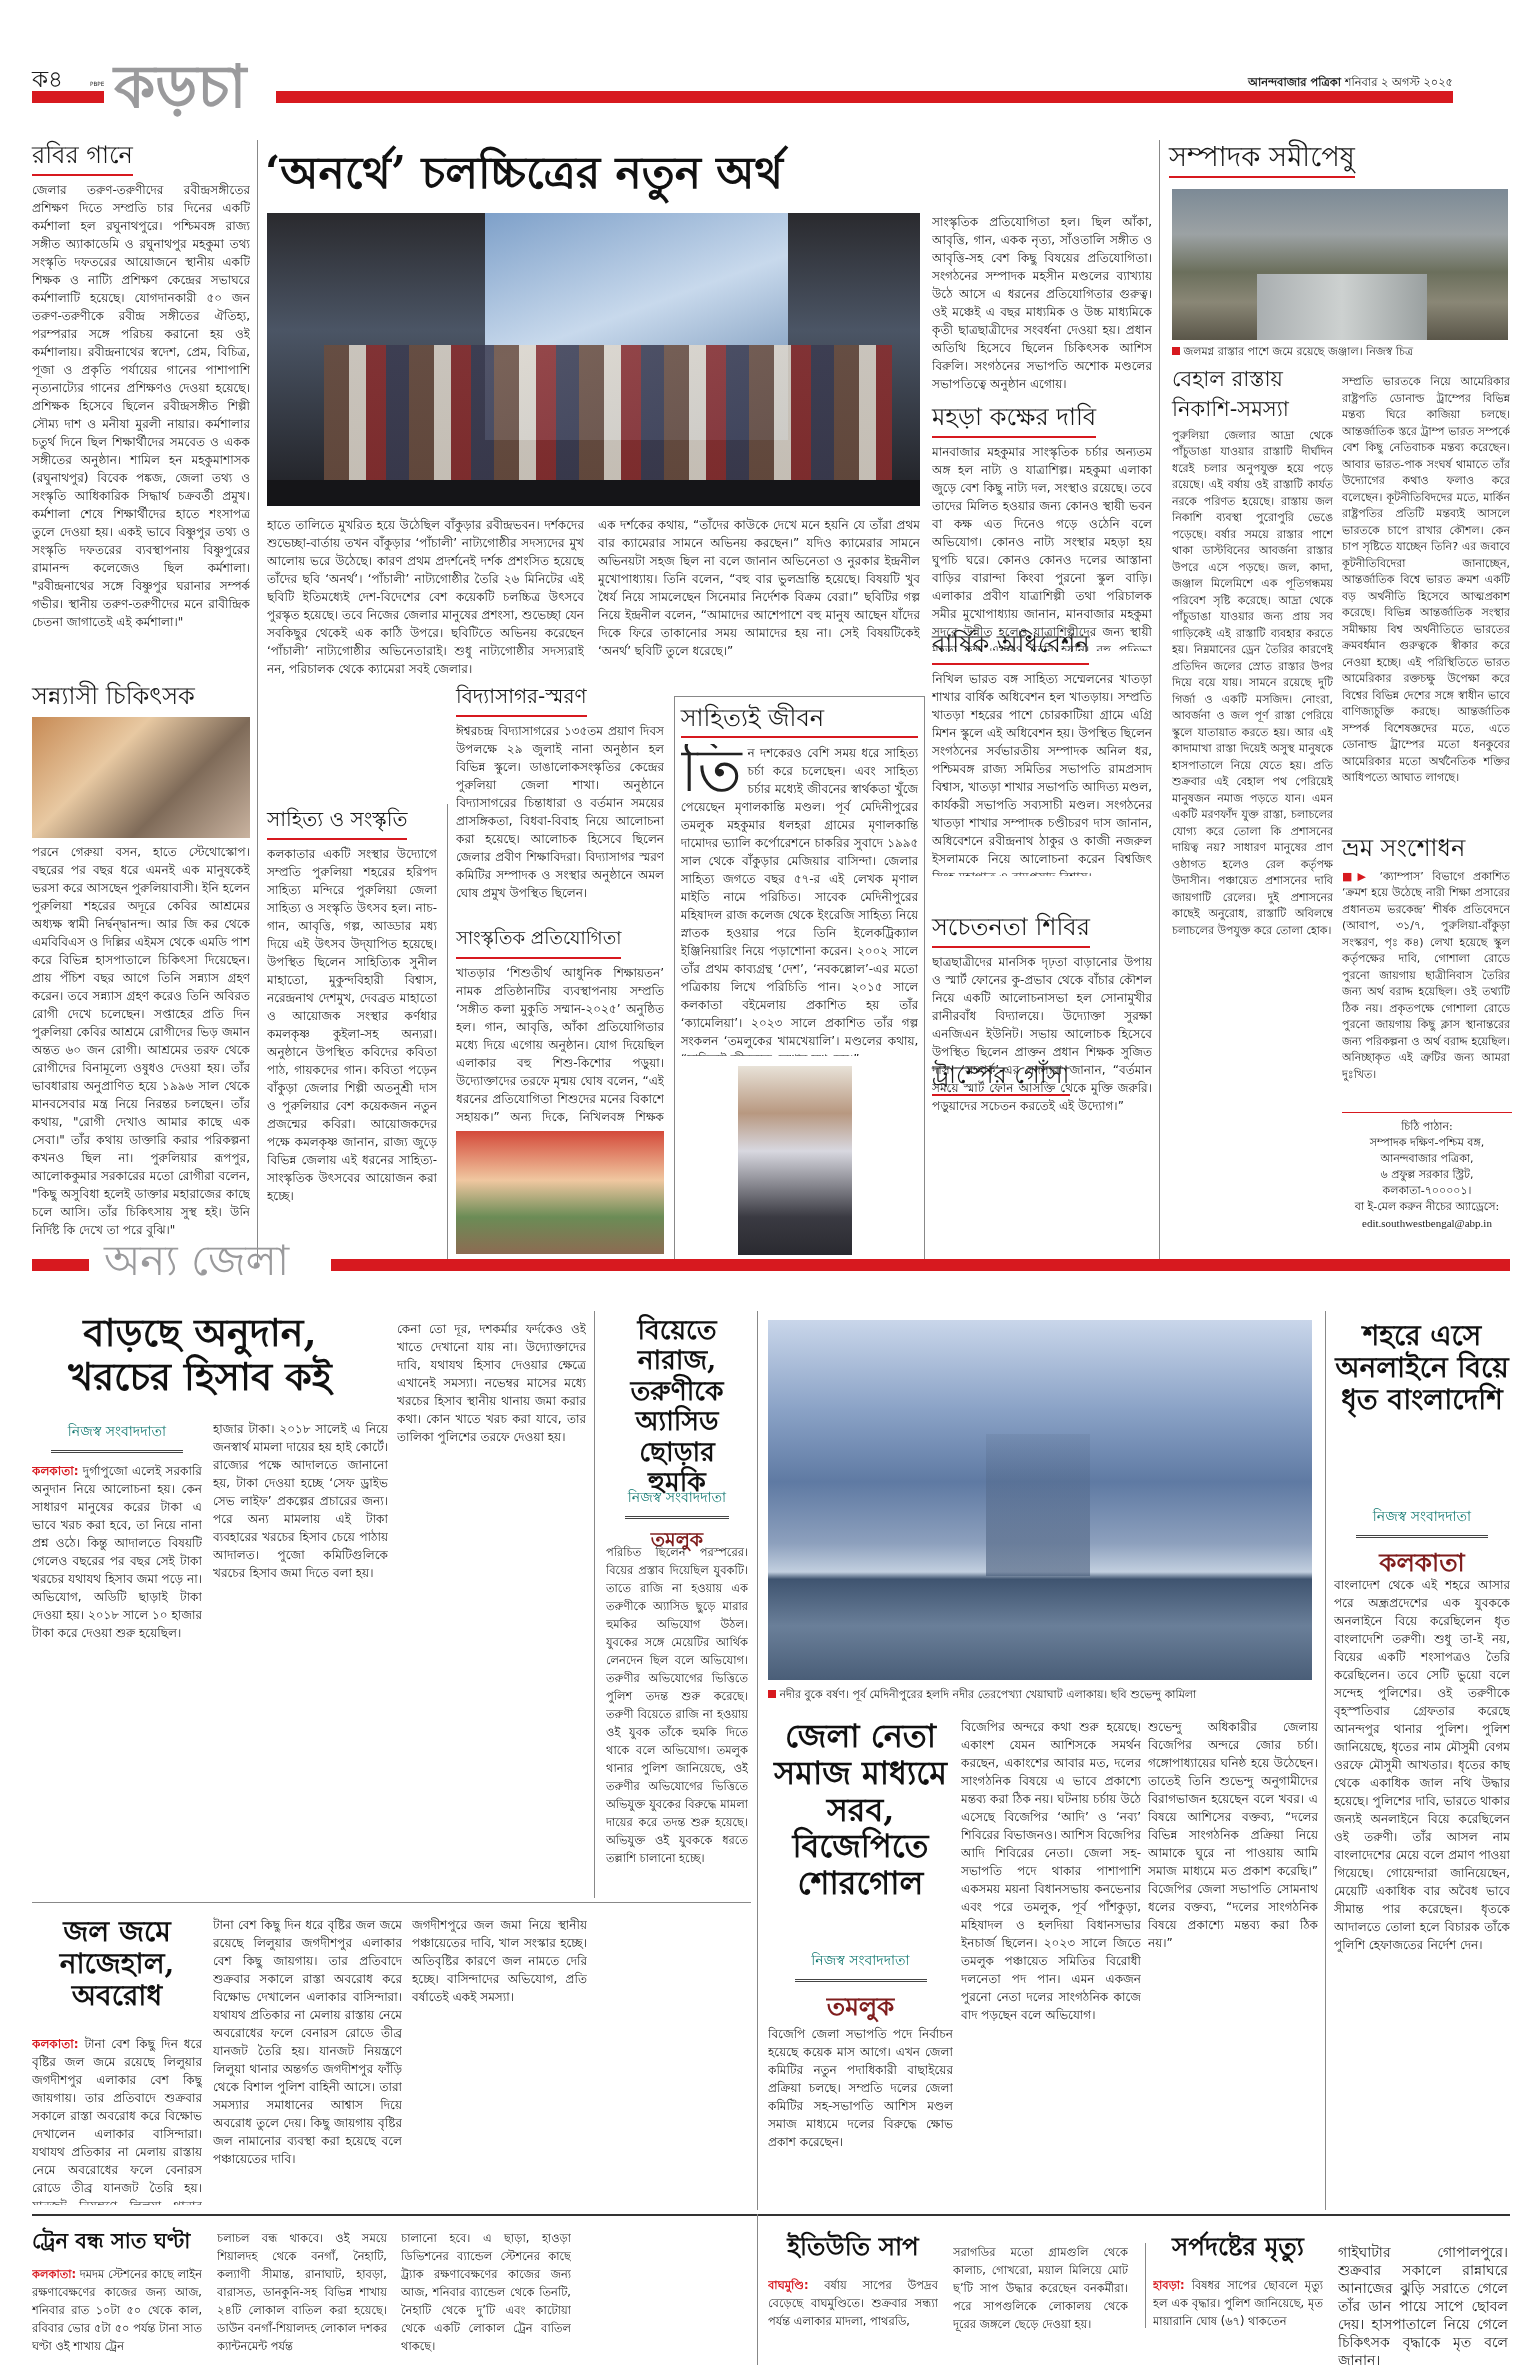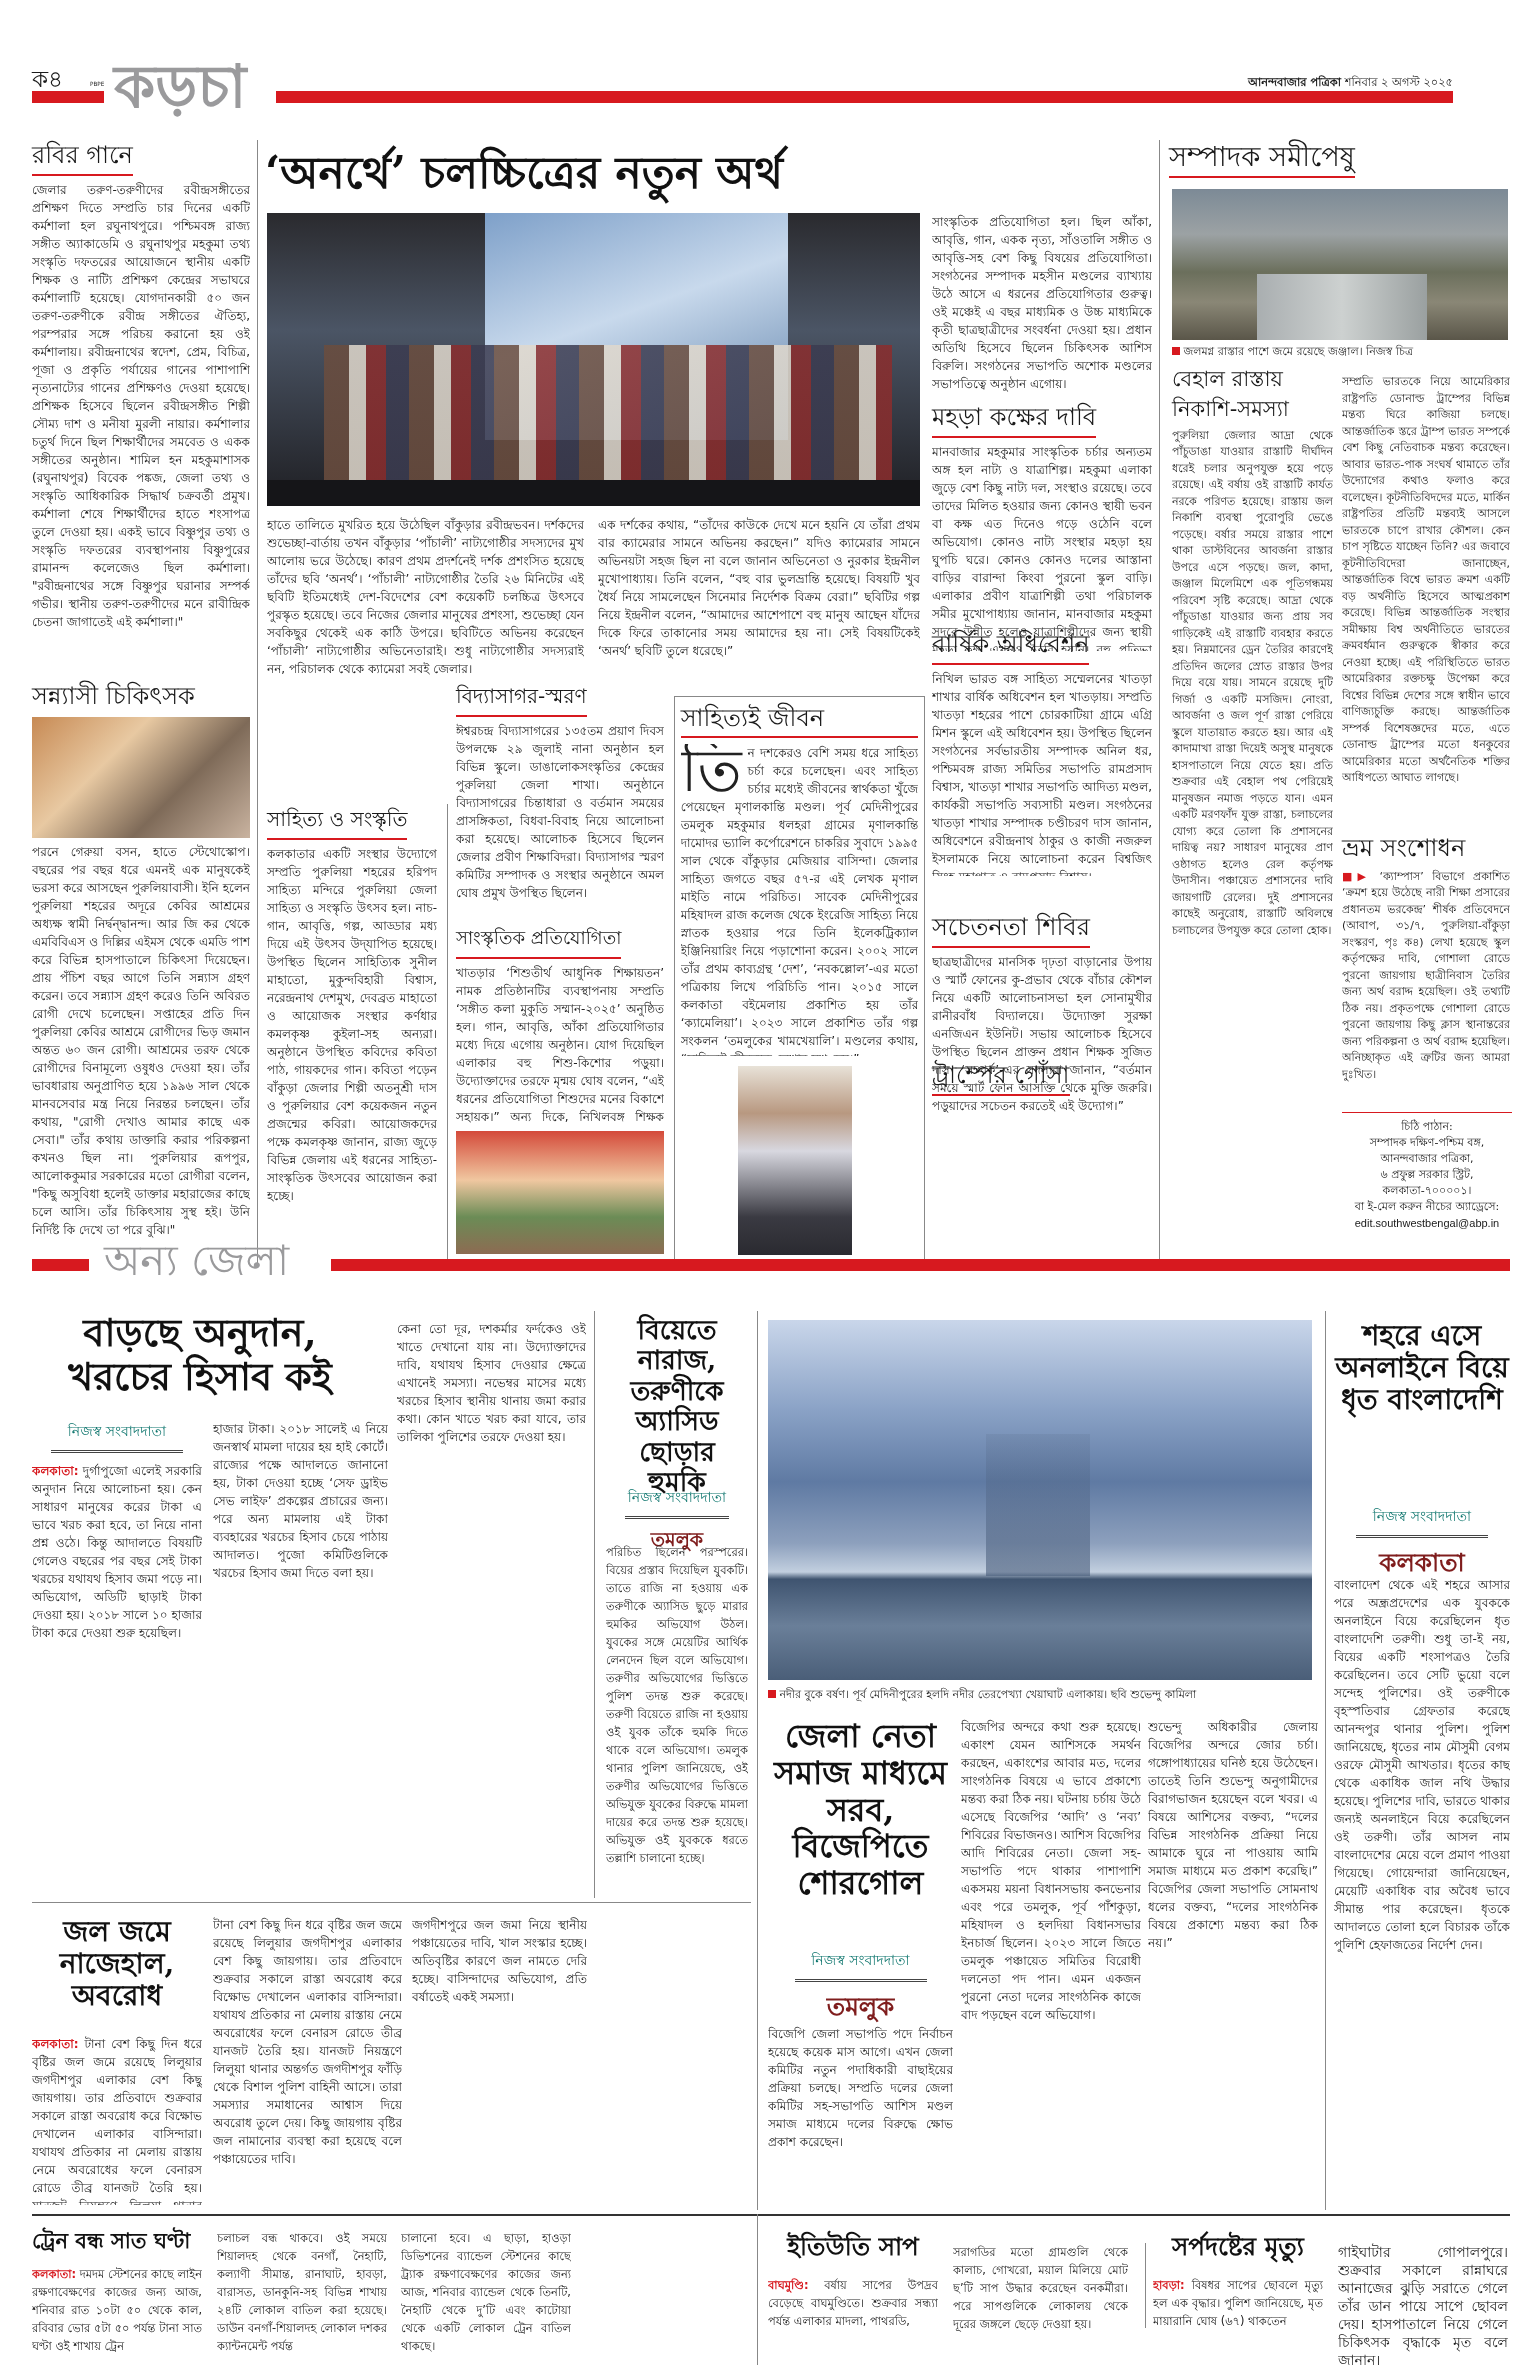--- a/index.html
+++ b/index.html
@@ -124,21 +124,21 @@
     <span>‘ক্যাম্পাস’ বিভাগে প্রকাশিত ‘ক্রমশ হয়ে উঠেছে নারী শিক্ষা প্রসারের প্রধানতম ভরকেন্দ্র’ শীর্ষক প্রতিবেদনে (আবাপ, ৩১/৭, পুরুলিয়া-বাঁকুড়া সংস্করণ, পৃঃ ক৪) লেখা হয়েছে স্কুল কর্তৃপক্ষের দাবি, গোশালা রোডে পুরনো জায়গায় ছাত্রীনিবাস তৈরির জন্য অর্থ বরাদ্দ হয়েছিল। ওই তথ্যটি ঠিক নয়। প্রকৃতপক্ষে গোশালা রোডে পুরনো জায়গায় কিছু ক্লাস স্থানান্তরের জন্য পরিকল্পনা ও অর্থ বরাদ্দ হয়েছিল। অনিচ্ছাকৃত এই ত্রুটির জন্য আমরা দুঃখিত।</span>
   </div>
 </div>
 <div class="abs" style="left:1342px;top:1112px;width:170px;text-align:center;font-size:11px;line-height:16px;border-top:0.9px solid #d7191f;padding-top:5.7px;">
   <div>চিঠি পাঠান:</div>
   <div>সম্পাদক দক্ষিণ-পশ্চিম বঙ্গ,</div>
   <div>আনন্দবাজার পত্রিকা,</div>
   <div>৬ প্রফুল্ল সরকার স্ট্রিট,</div>
   <div>কলকাতা-৭০০০০১।</div>
   <div>বা ই-মেল করুন নীচের অ্যাড্রেসে:</div>
-  <div style="font-family:Liberation Sans, sans-serif;">edit.southwestbengal@abp.in</div>
+  <div style="font-family:Liberation Serif, serif;">edit.southwestbengal@abp.in</div>
 </div>
 
 <div class="redbar" style="left:32px;top:1259px;width:57px;"></div>
 <div class="abs masthead-word" style="left:104px;top:1230px;font-size:42px;line-height:61px;font-weight:normal;">অন্য জেলা</div>
 <div class="redbar" style="left:331px;top:1259px;width:1179px;"></div>
 
 <div class="abs headline-big" style="left:44px;top:1311px;width:312px;font-size:38px;">বাড়ছে অনুদান, খরচের হিসাব কই</div>
 <div class="abs" style="left:32px;top:1420px;width:170px;">
   <div class="byline">নিজস্ব সংবাদদাতা</div>
   <div class="byline-rule"></div>

